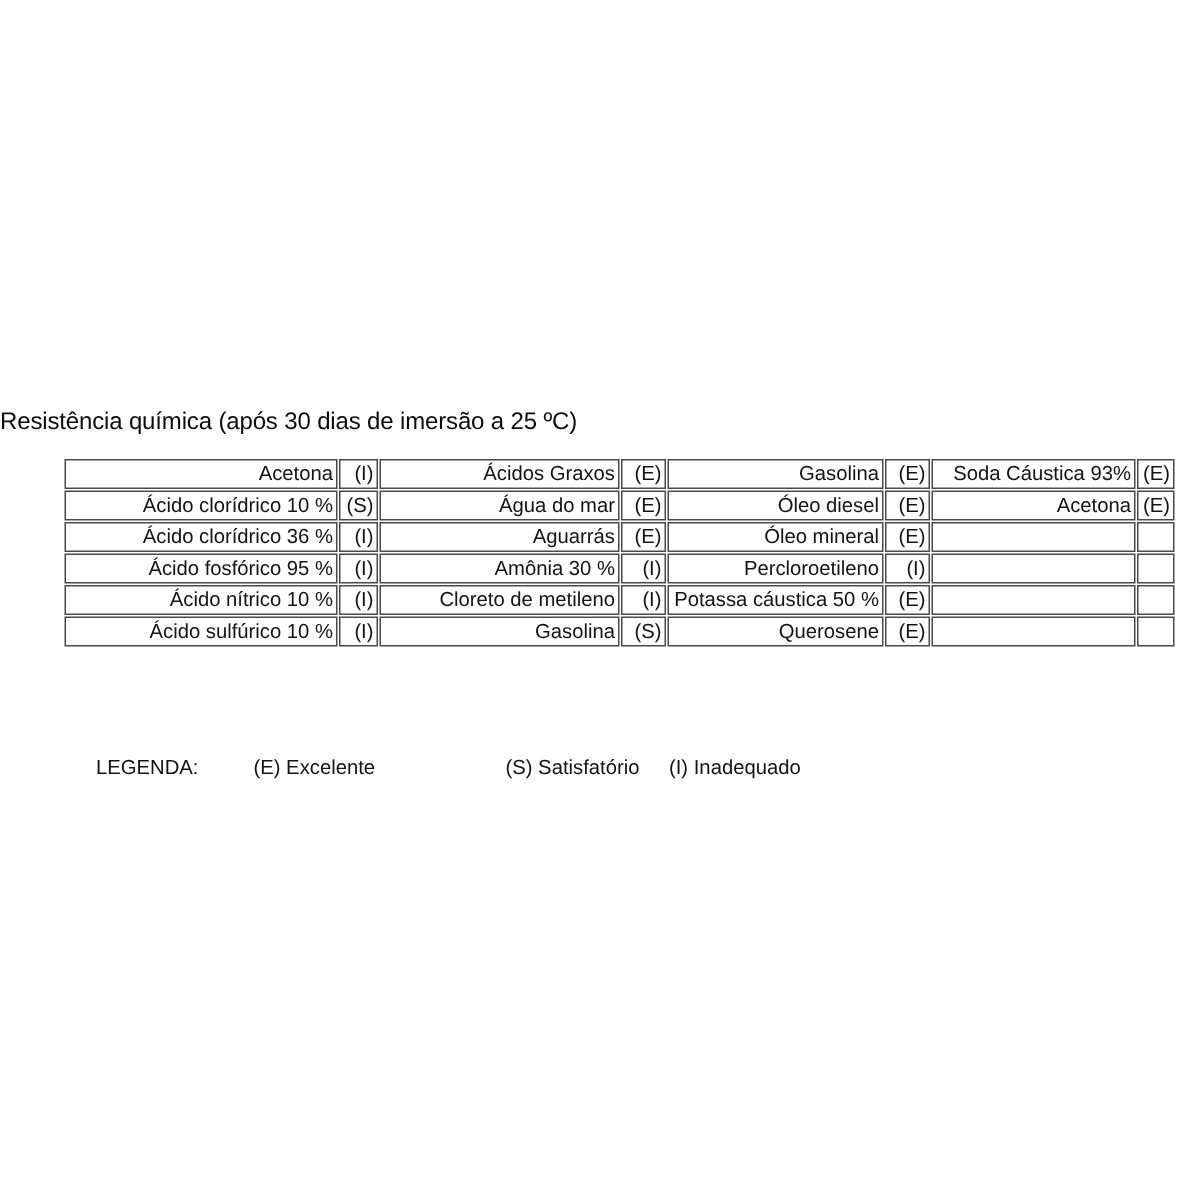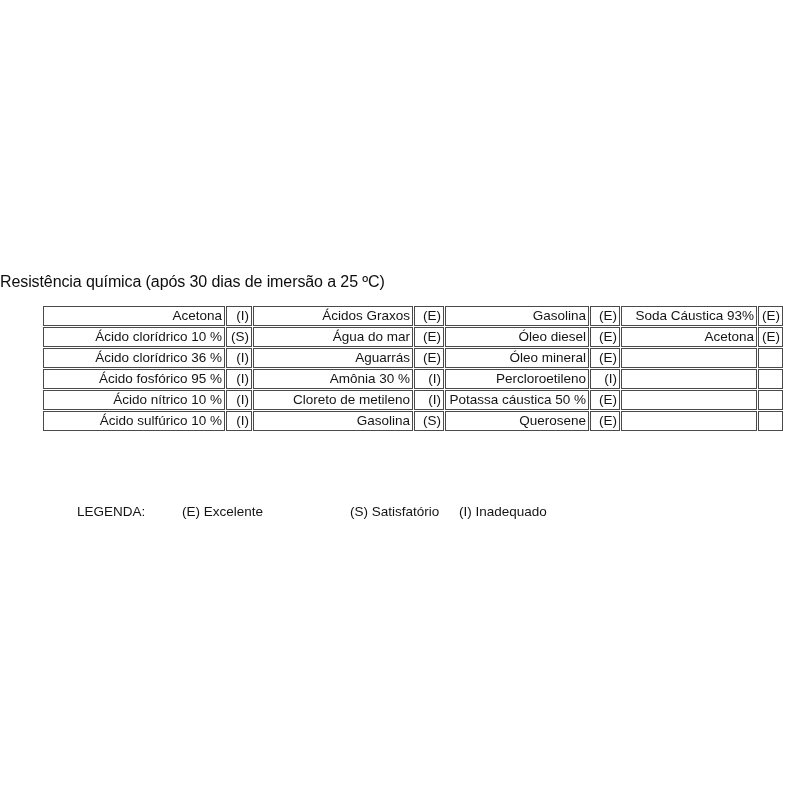--- a/index.html
+++ b/index.html
@@ -17,21 +17,21 @@
   }
   table.chem td{
     border:1px solid #4a4a4a;box-sizing:border-box;height:20px;
     padding:0 2px 0 3px;font-size:13.5px;line-height:18px;
     white-space:nowrap;overflow:hidden;vertical-align:middle;background:#ffffff;
   }
   col.cn1{width:182px} col.cr1{width:26px}
   col.cn2{width:160px} col.cr2{width:30px}
   col.cn3{width:144px} col.cr3{width:30px}
   col.cn4{width:136px} col.cr4{width:25px}
-  .legend{position:absolute;top:504px;left:17px;width:700px;height:20px;font-size:13.5px}
+  .legend{position:absolute;top:504px;left:4px;width:700px;height:20px;font-size:13.5px}
   .legend span{position:absolute;top:0;white-space:nowrap}
   .lg-label{left:60px}
   .lg-e{left:165px}
   .lg-s{left:333px}
   .lg-i{left:442px}
 </style>
 </head>
 <body>
 
 <div class="doc-title">Resistência química (após 30 dias de imersão a 25 ºC)</div>

